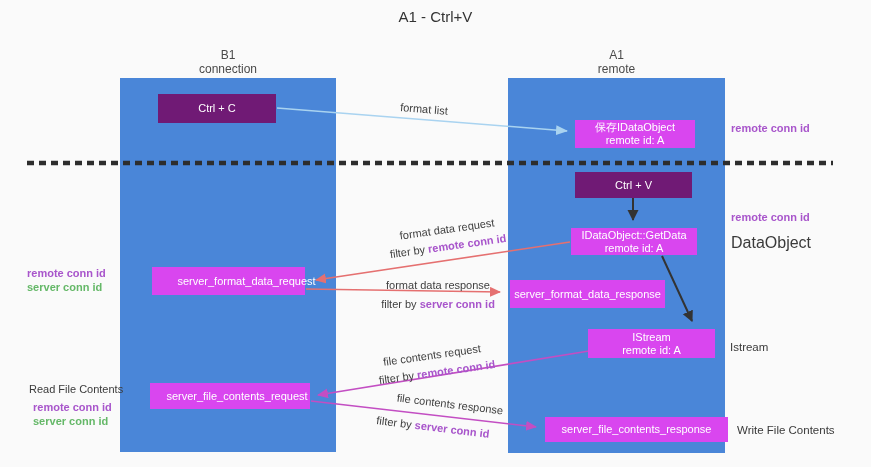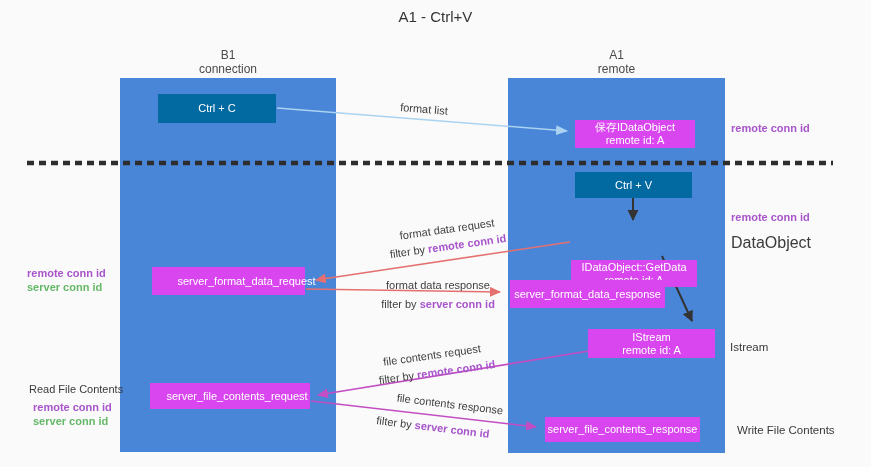--- a/index.html
+++ b/index.html
@@ -22,21 +22,21 @@
   .lane {
     position: absolute;
     background: #4a86d8;
   }
   .arrows { position: absolute; left: 0; top: 0; z-index: 3; pointer-events: none; }
   .box {
     position: absolute; z-index: 5;
     display: flex; flex-direction: column; align-items: center; justify-content: center;
     color: #fff; font-size: 11px; line-height: 13px; text-align: center;
   }
-  .box.green  { background: #0369a1; }
+  .box.green  { background: #701a75; }
   .box.orange { background: #d946ef; }
   .edge-label {
     position: absolute; z-index: 6; white-space: nowrap;
     font-size: 11px; color: #3f3f3f;
     transform: translate(-50%, -50%);
   }
   .side-label {
     position: absolute; z-index: 6; white-space: nowrap;
     font-size: 11px; color: #3a3a3a;
   }
@@ -104,21 +104,21 @@
 
   <div class="box orange" style="left:575px; top:120px; width:120px; height:28px;">
     <span>保存IDataObject</span>
     <span>remote id: A</span>
   </div>
 
   <div class="box green" style="left:575px; top:172px; width:117px; height:26px;">
     <span>Ctrl + V</span>
   </div>
 
-  <div class="box orange" style="left:571px; top:228px; width:126px; height:27px;margin-top:32px;">
+  <div class="box orange" style="left:571px; top:228px; width:126px; height:27px;">
     <span>IDataObject::GetData</span>
     <span>remote id: A</span>
   </div>
 
   <div class="box orange" style="left:152px; top:267px; width:153px; height:28px;padding-left:36px;">
     <span>server_format_data_request</span>
   </div>
 
   <div class="box orange" style="left:510px; top:280px; width:155px; height:28px;">
     <span>server_format_data_response</span>
@@ -126,21 +126,21 @@
 
   <div class="box orange" style="left:588px; top:329px; width:127px; height:29px;">
     <span>IStream</span>
     <span>remote id: A</span>
   </div>
 
   <div class="box orange" style="left:150px; top:383px; width:160px; height:26px;padding-left:14px;">
     <span>server_file_contents_request</span>
   </div>
 
-  <div class="box orange" style="left:545px; top:417px; width:155px; height:25px;">
+  <div class="box orange" style="left:545px; top:417px; width:183px; height:25px;">
     <span>server_file_contents_response</span>
   </div>
 
   <div class="edge-label" style="left:424px; top:109px; transform:translate(-50%,-50%) rotate(4.5deg);">format list</div>
 
   <div class="edge-label" style="left:447px; top:229px; transform:translate(-50%,-50%) rotate(-8deg);">format data request</div>
   <div class="edge-label" style="left:448px; top:246px; transform:translate(-50%,-50%) rotate(-8deg);">
     <span>filter by</span>
     <span class="purple">remote conn id</span>
   </div>

